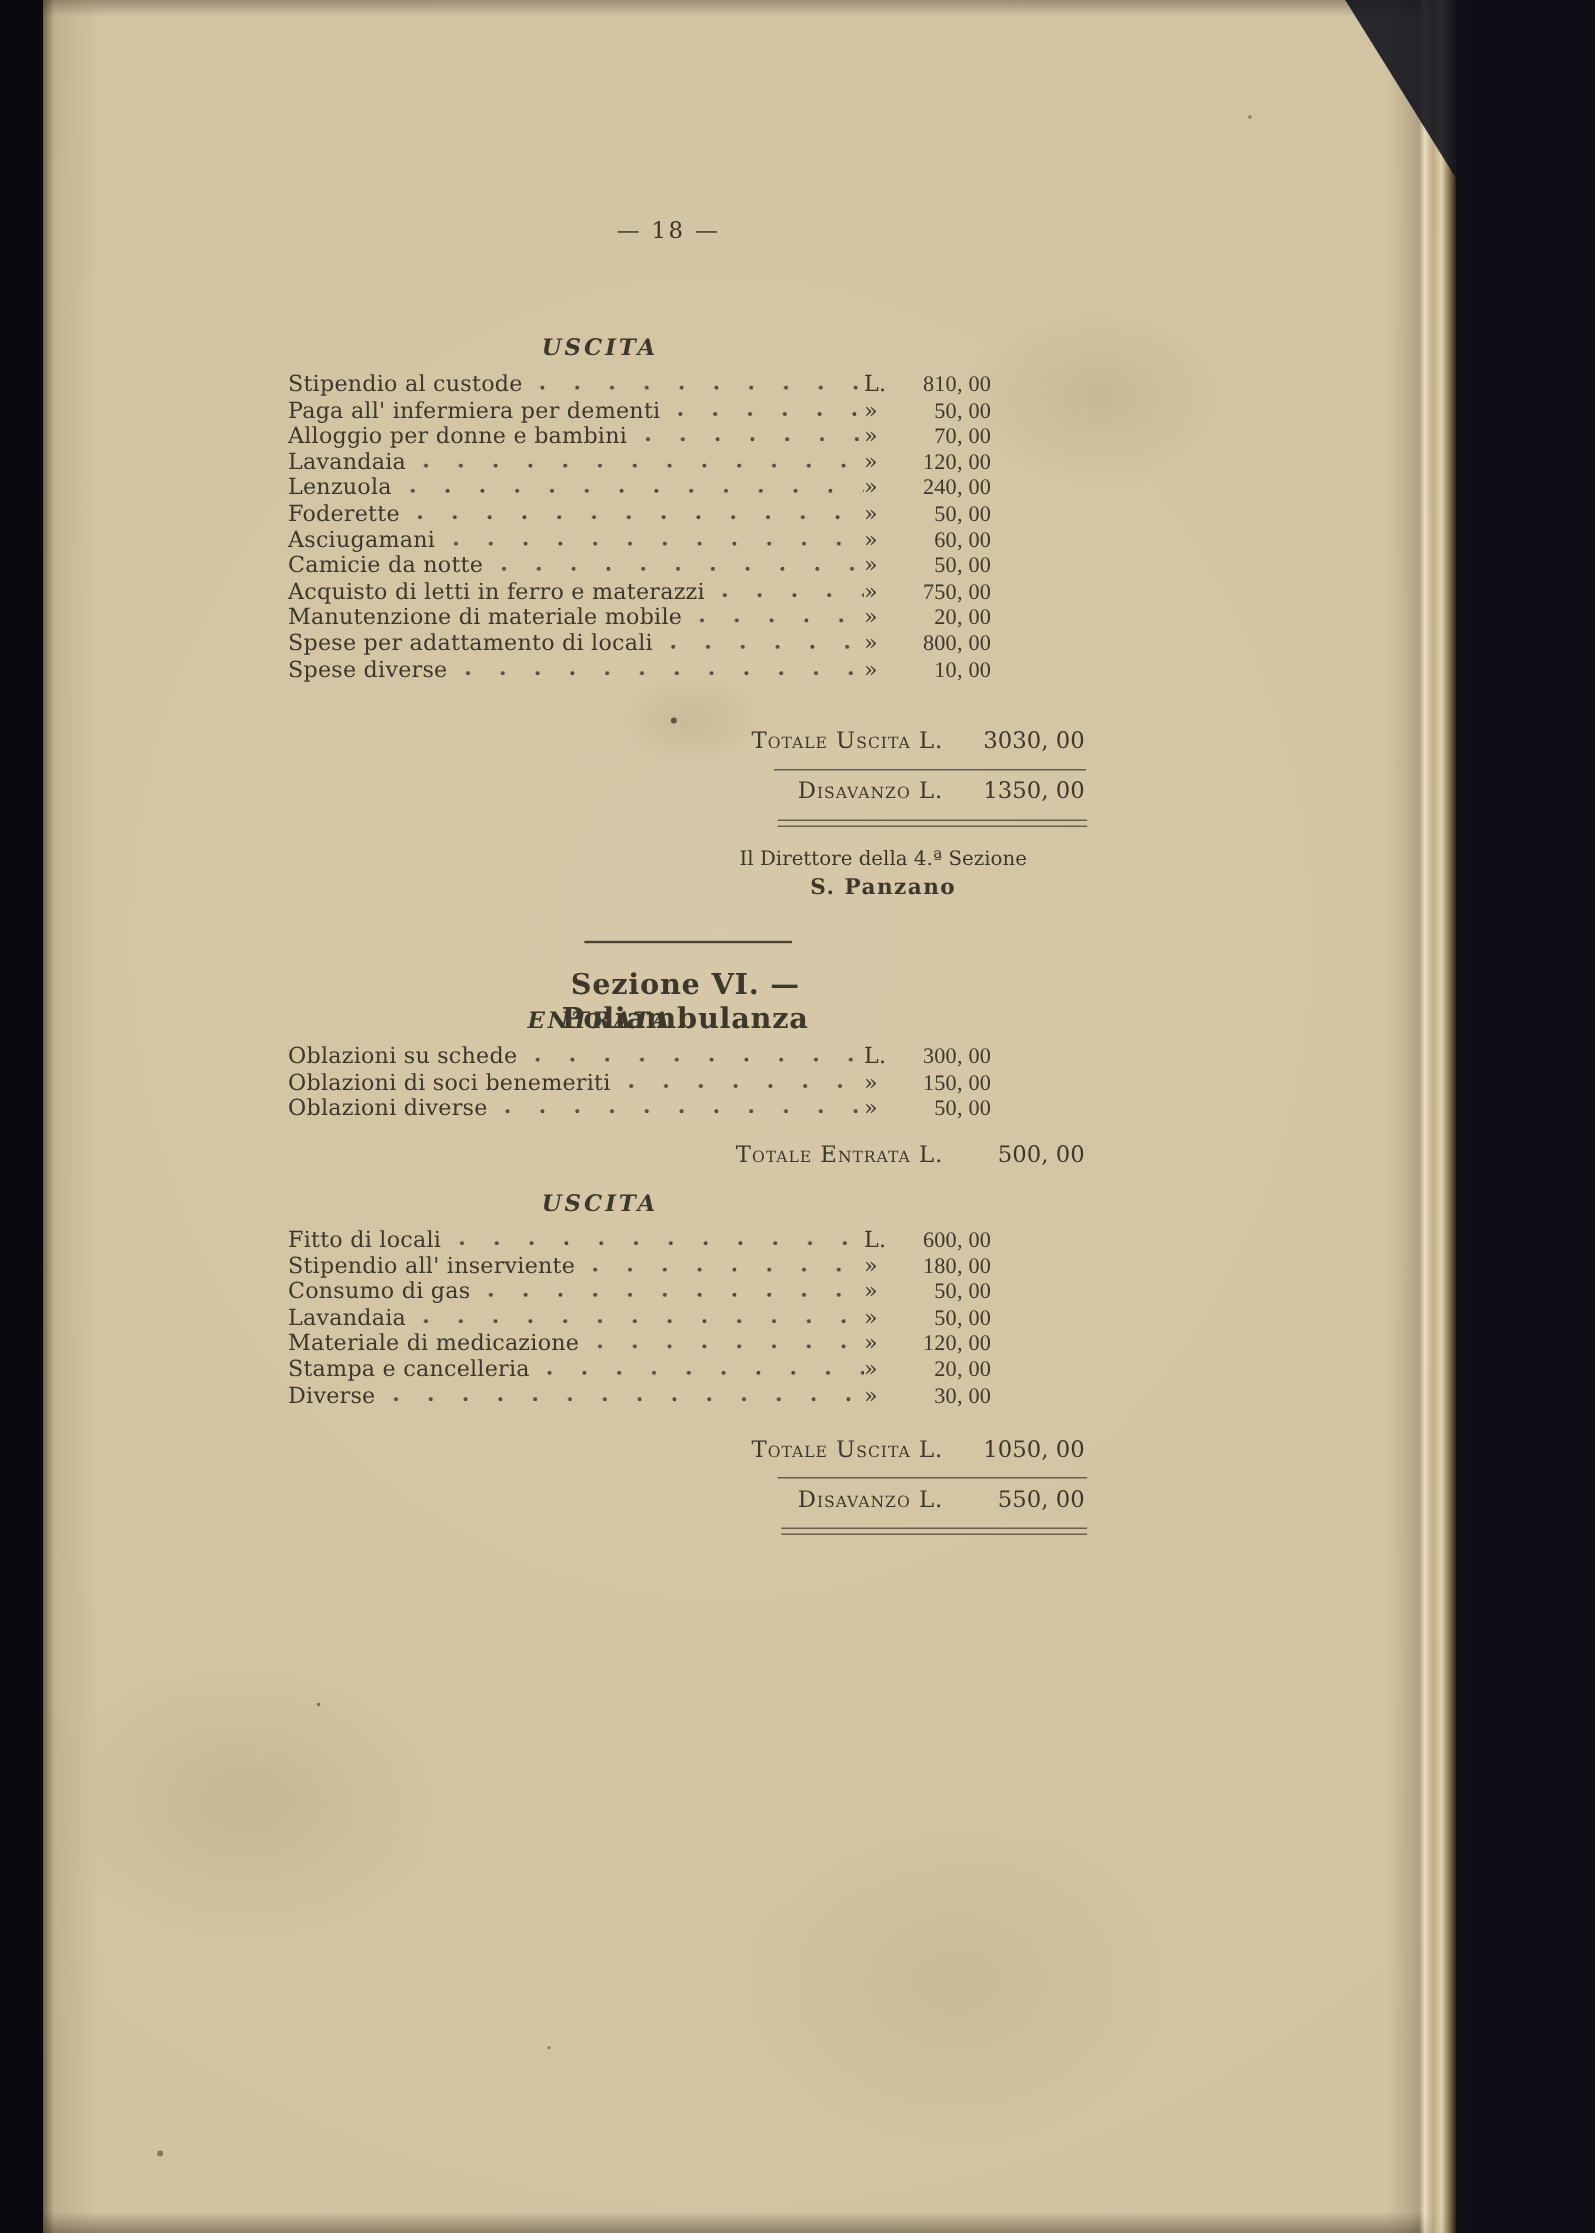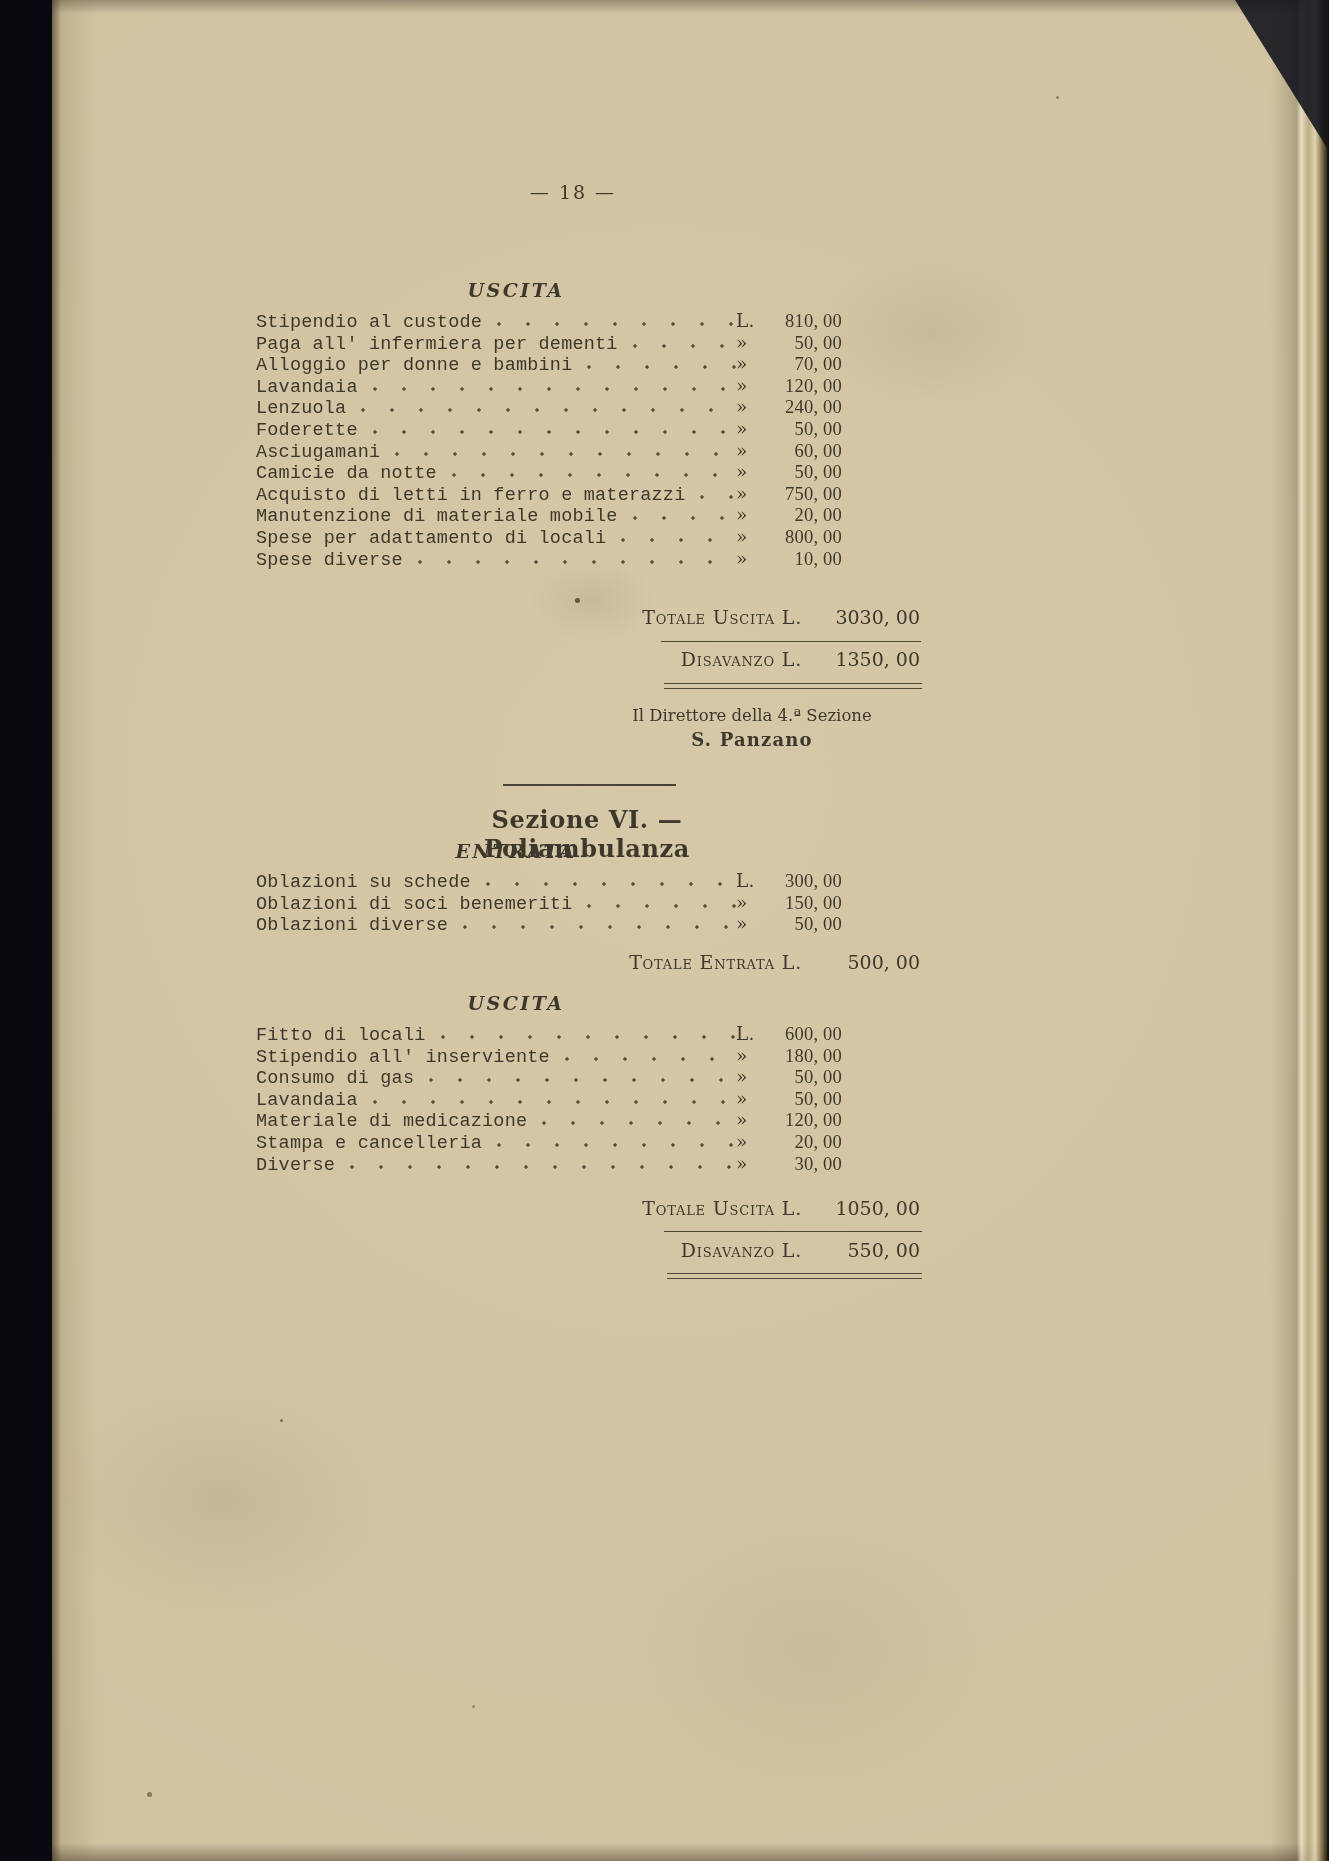--- a/index.html
+++ b/index.html
@@ -2,21 +2,21 @@
 <html><head>
 <meta charset="utf-8">
 <style>
   html,body{margin:0;padding:0;background:#0c0d14;}
   .scene{
     position:relative;width:1329px;height:1861px;overflow:hidden;
     background:linear-gradient(90deg,#090a10 0%,#10111a 55%,#0d0e16 100%);
     font-family:"DejaVu Serif","Liberation Serif",serif;
   }
   .paper{
-    position:absolute;left:52px;top:0;width:1275px;height:1861px;
+    position:absolute;left:36px;top:0;width:1177px;height:1861px;
     color:#3d382c;
     background-color:#d1c2a0;
     background-image:
       linear-gradient(to right, rgba(25,18,8,0.45) 0px, rgba(25,18,8,0) 9px),
       linear-gradient(to right, rgba(90,70,35,0.18) 0px, rgba(90,70,35,0) 46px),
       linear-gradient(to bottom, rgba(25,18,8,0.30) 0px, rgba(25,18,8,0) 14px),
       linear-gradient(to top, rgba(25,18,8,0.38) 0px, rgba(25,18,8,0) 18px),
       radial-gradient(90px 60px at 540px 600px, rgba(90,70,40,0.10), rgba(90,70,40,0) 70%),
       radial-gradient(160px 110px at 880px 330px, rgba(95,75,45,0.10), rgba(95,75,45,0) 70%),
       radial-gradient(240px 170px at 170px 1500px, rgba(90,70,40,0.10), rgba(90,70,40,0) 70%),
@@ -52,21 +52,21 @@
 
   .pageno{position:absolute;top:181px;left:204px;width:634px;text-align:center;
     font-size:19px;letter-spacing:2px;}
   .hdr{position:absolute;left:384px;width:160px;text-align:center;
     font-weight:bold;font-style:italic;font-size:19px;letter-spacing:2.5px;}
   .sectitle{position:absolute;top:805px;left:370px;width:330px;text-align:center;
     font-weight:bold;font-size:24px;letter-spacing:0.6px;}
 
   .ledger{position:absolute;left:204px;width:586px;}
   .row{display:flex;align-items:baseline;height:21.6px;font-size:18.5px;white-space:nowrap;letter-spacing:0.2px;}
-  .lbl{padding-right:5px;font-family:Liberation Mono, monospace;}
+  .lbl{padding-right:5px;}
   .dots{flex:1;height:12px;
     background-image:radial-gradient(circle at 2px 3px, rgba(60,53,40,0.85) 1.4px, rgba(0,0,0,0) 1.9px);
     background-size:29px 6px;background-repeat:repeat-x;background-position:10px bottom;}
   .cur{width:26px;text-align:left;}
   .amt{width:80px;text-align:right;font-family:Liberation Serif, serif;}
 
   .totline{position:absolute;left:204px;width:664px;display:flex;justify-content:flex-end;
     align-items:baseline;font-size:19px;}
   .totline .sc{font-variant:small-caps;letter-spacing:0.8px;}
   .totamt{width:118px;text-align:right;}

